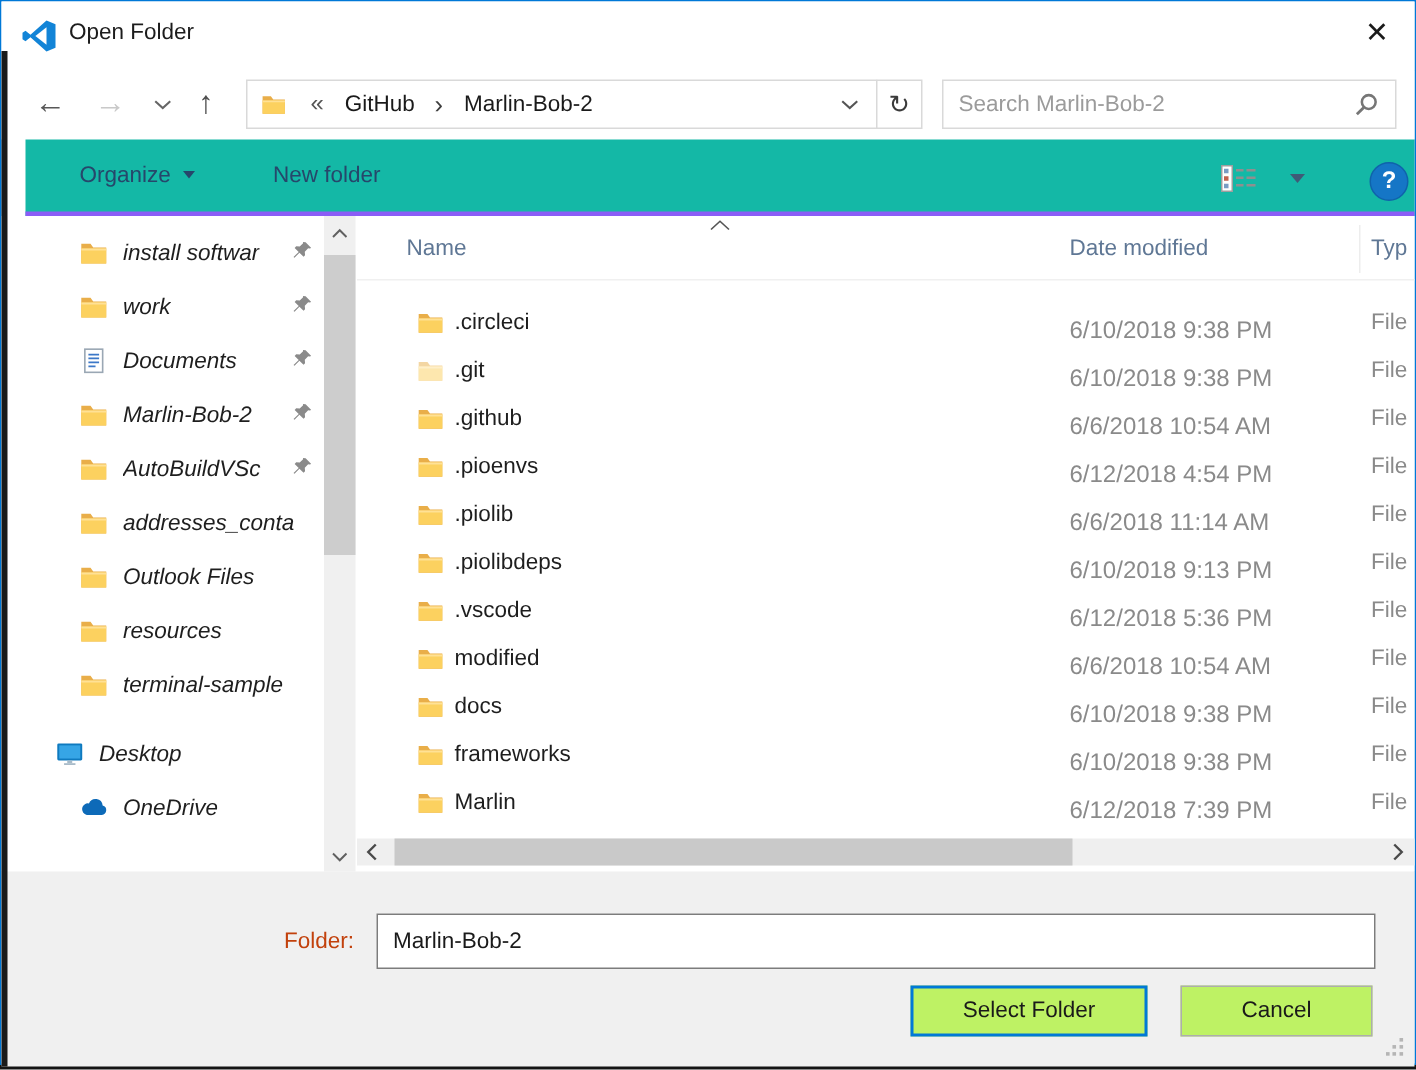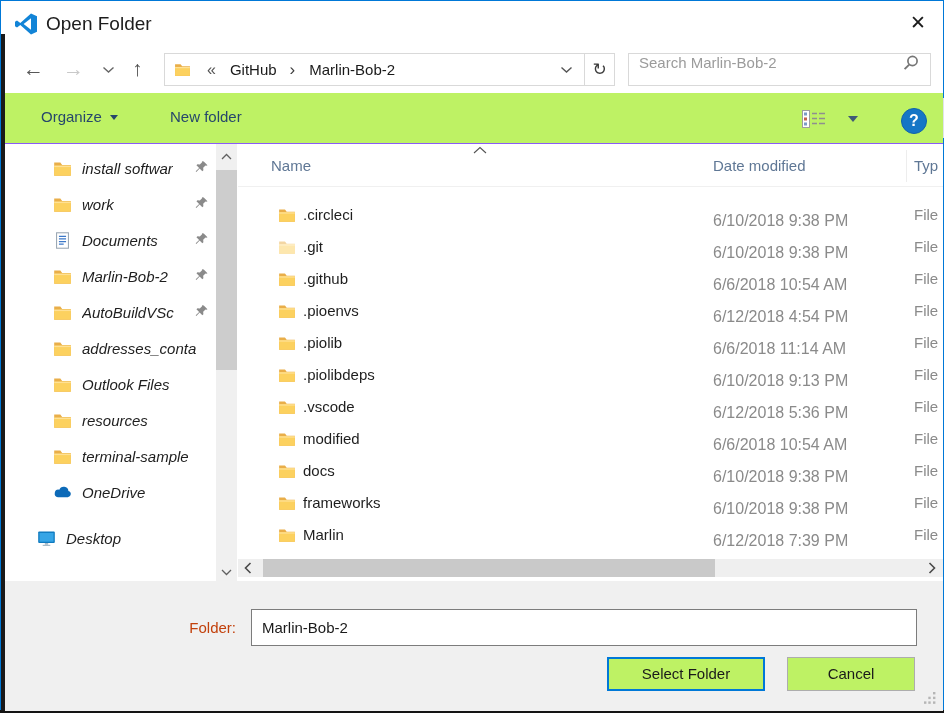--- a/index.html
+++ b/index.html
@@ -12,21 +12,21 @@
   }
   .dialog {
     position:absolute; left:0; top:0; width:944px; height:710px;
     background:#ffffff; border:1px solid #0078d7;
   }
   .dark-left { position:absolute; left:0; top:33px; width:4px; height:677px; background:#1a1a1a; z-index:60; }
 
   
   .titlebar { position:absolute; left:0; top:0; right:0; height:46px; background:#fff; }
   .vsicon { position:absolute; left:13px; top:11px; width:24px; height:24px; }
-  .title-text { position:absolute; left:45px; top:12px; font-size:19px; color:#1c1c1c; }
+  .title-text { position:absolute; left:45px; top:12px; font-size:15px; color:#1c1c1c; }
   .close-btn { position:absolute; right:10px; top:7px; width:30px; height:30px; text-align:center;
                line-height:30px; font-size:19px; color:#1a1a1a; cursor:default; }
 
   
   .navbar { position:absolute; left:0; top:46px; right:0; height:46px; background:#fff; }
   .nav-glyph { position:absolute; top:8px; font-size:21px; line-height:28px; }
   .nav-back { left:22px; color:#585858; }
   .nav-fwd  { left:62px; color:#c9c9c9; }
   .nav-chev { position:absolute; left:101px; top:19px; }
   .nav-up   { left:131px; color:#4f4f4f; }
@@ -35,27 +35,27 @@
   .addr-folder { width:19px; height:17px; margin-left:8px; flex:none; }
   .addr-overflow { margin-left:15px; color:#555; font-size:16px; }
   .crumb { margin-left:14px; color:#1a1a1a; font-size:15px; }
   .crumb-sep { margin-left:13px; color:#3d3d3d; font-size:17px; line-height:14px; }
   .addr-spacer { flex:1; }
   .addr-chev { margin-right:11px; }
   .refresh-btn { position:absolute; left:583px; top:6px; width:31px; height:33px;
                  border:1px solid #d9d9d9; background:#fff; text-align:center;
                  font-size:17px; line-height:31px; color:#3b3b3b; }
   .searchbox { position:absolute; left:627px; top:6px; width:303px; height:33px;
-               border:1px solid #d9d9d9; background:#fff; display:flex; }
+               border:1px solid #d9d9d9; background:#fff; display:flex; align-items:center; }
   .search-ph { flex:1; margin-left:10px; color:#9b9b9b; font-size:15px; white-space:nowrap; overflow:hidden; }
   .search-icon { margin-right:10px; flex:none; }
 
   
-  .toolbar { position:absolute; left:4px; top:92px; right:0; height:51px;
-             background:#bef264; border-bottom:1px solid #8b5cf6; }
+  .toolbar { position:absolute; left:16px; top:92px; right:0; height:51px;
+             background:#14b8a6; border-bottom:3px solid #8b5cf6; }
   .tool-item { position:absolute; top:15px; font-size:15px; color:#26476b; white-space:nowrap; }
   .organize { left:36px; }
   .org-caret { display:inline-block; margin-left:8px; vertical-align:2px;
                width:0; height:0; border-left:4px solid transparent; border-right:4px solid transparent;
                border-top:5px solid #26476b; }
   .newfolder { left:165px; }
   .view-btn { position:absolute; left:797px; top:17px; }
   .view-caret { position:absolute; left:843px; top:23px; width:0; height:0;
                 border-left:5px solid transparent; border-right:5px solid transparent;
                 border-top:6px solid #3f5a77; }
@@ -260,34 +260,34 @@
           <span class="side-label">resources</span>
         </div>
         <div class="side-item indent1">
           <span class="side-icon"><svg viewBox="0 0 16 16">
               <path d="M1 3h5.2l1.5 2H15v9H1z" fill="#e9ae49"></path>
               <path d="M1 5.6h14V14H1z" fill="#fcd15f"></path>
               <path d="M1 5.6h14v1.2H1z" fill="#ffe195"></path>
             </svg></span>
           <span class="side-label">terminal-sample</span>
         </div>
-        <div class="side-item indent1">
-          <span class="side-icon"><svg viewBox="0 0 16 16">
-              <path d="M4.1 12h8.4a2.7 2.7 0 0 0 .5-5.3A4 4 0 0 0 5.3 5.6 3.2 3.2 0 0 0 4.1 12z" fill="#0d6ab8"></path>
-            </svg></span>
-          <span class="side-label">OneDrive</span>
-        </div>
         <div class="side-item indent0 gap">
           <span class="side-icon"><svg viewBox="0 0 16 16">
               <rect x="1" y="2.2" width="14" height="9.6" rx="0.8" fill="#0f7abf"></rect>
               <rect x="2.1" y="3.3" width="11.8" height="7.4" fill="#36a5e6"></rect>
               <rect x="6.6" y="11.8" width="2.8" height="1.5" fill="#a7bac8"></rect>
               <rect x="4.8" y="13.3" width="6.4" height="1" fill="#a7bac8"></rect>
             </svg></span>
           <span class="side-label">Desktop</span>
+        </div>
+        <div class="side-item indent1">
+          <span class="side-icon"><svg viewBox="0 0 16 16">
+              <path d="M4.1 12h8.4a2.7 2.7 0 0 0 .5-5.3A4 4 0 0 0 5.3 5.6 3.2 3.2 0 0 0 4.1 12z" fill="#0d6ab8"></path>
+            </svg></span>
+          <span class="side-label">OneDrive</span>
         </div>
       </div>
 
     <div class="side-scroll">
       <div class="ss-btn ss-up">
         <svg width="11" height="7">
             <path d="M1 6 L5.5 1.5 L10 6" stroke="#606060" stroke-width="1.3" fill="none"></path>
           </svg>
       </div>
       <div class="ss-thumb"></div>

